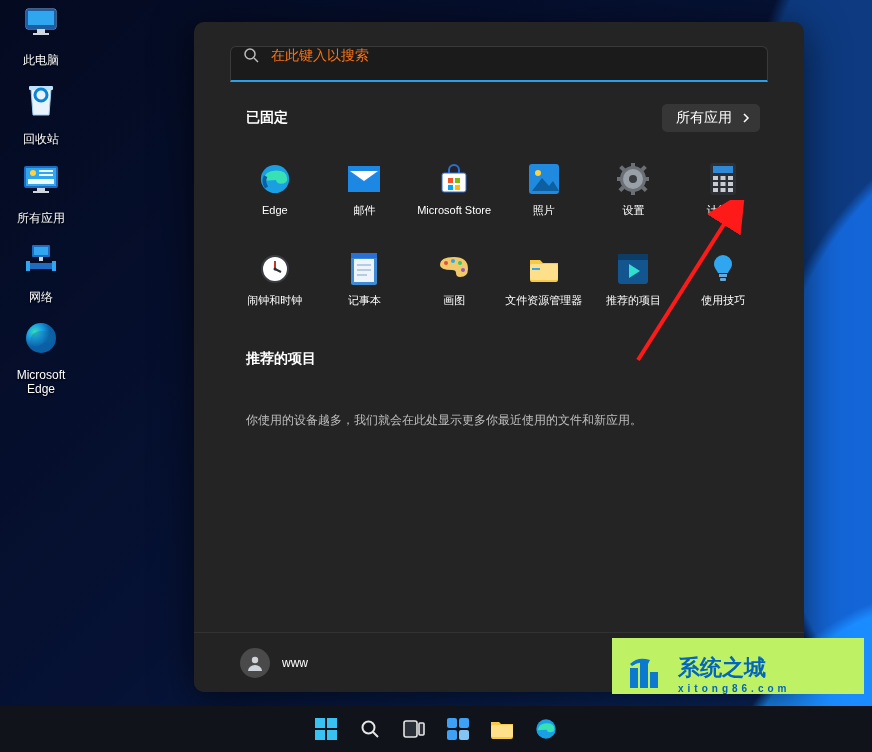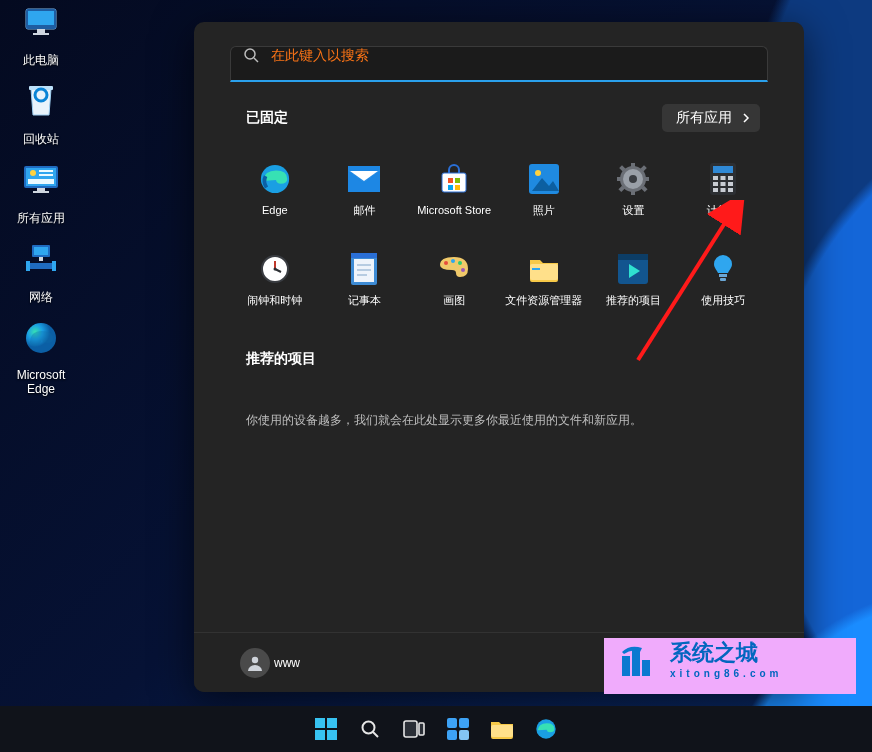--- a/index.html
+++ b/index.html
@@ -21,27 +21,27 @@
   .sect-head { display:flex; align-items:center; justify-content:space-between; padding:0 36px 0 44px; margin-bottom:20px; }
   .sect-head .title{font-size:14px; font-weight:600;}
   .allapps { background:#363636; border-radius:5px; font-size:14px; padding:5px 10px 5px 14px; display:flex; align-items:center; gap:10px; cursor:pointer;}
   .pinned { padding:0 28px; display:grid; grid-template-columns:repeat(6,1fr); row-gap:8px; }
   .tile { height:82px; display:flex; flex-direction:column; align-items:center; justify-content:flex-start; padding-top:10px; border-radius:6px; cursor:pointer; }
   .tile .icon{width:34px;height:34px; display:flex;align-items:center;justify-content:center;margin-bottom:8px;}
   .tile .lbl{font-size:11px; color:#fff; text-align:center; line-height:1.1;}
   .rec-text{padding:4px 44px 0 44px; font-size:12px; color:#bfbfbf;margin-top:20px;}
   .spacer{flex:1;}
   .start-footer{height:60px; border-top:1px solid #323232; margin:0 -8px; background:#232323; border-radius:0 0 10px 10px; display:flex; align-items:center; justify-content:space-between; padding:0 46px;}
-  .user{display:flex; align-items:center; gap:4px; font-size:12px; cursor:pointer;}
+  .user{display:flex; align-items:center; gap:12px; font-size:12px; cursor:pointer;}
   .avatar{width:30px;height:30px;border-radius:50%;background:#4a4a4a;display:flex;align-items:center;justify-content:center;}
   .power{width:36px;height:36px;border-radius:5px;display:flex;align-items:center;justify-content:center;cursor:pointer;}
   
   .arrow{position:absolute; z-index:7; pointer-events:none;}
   
-  .wm{position:absolute; right:16px; bottom:58px; background:#f0abfc; color:#0266bf; height:56px; width:252px; display:flex; align-items:flex-start; padding:0 12px; z-index:8; font-weight:600;}
+  .wm{position:absolute; right:8px; bottom:58px; background:#bef264; color:#0266bf; height:56px; width:252px; display:flex; align-items:flex-end; padding:0 12px; z-index:8; font-weight:600;}
   .wm .logo{width:44px;height:44px;margin-right:10px;display:flex;align-items:center;justify-content:center;}
   .wm .t1{font-size:22px;}
   .wm .t2{font-size:10px;letter-spacing:4px;color:#0266bf;}
   
   .taskbar{position:absolute;left:0;right:0;bottom:0;height:46px;background:#10131a;z-index:9;display:flex;align-items:center;justify-content:center;}
   .taskbar .tb{width:38px;height:38px;border-radius:5px;display:flex;align-items:center;justify-content:center;cursor:pointer;margin:0 3px;}
 </style>
 </head>
 <body>
 

